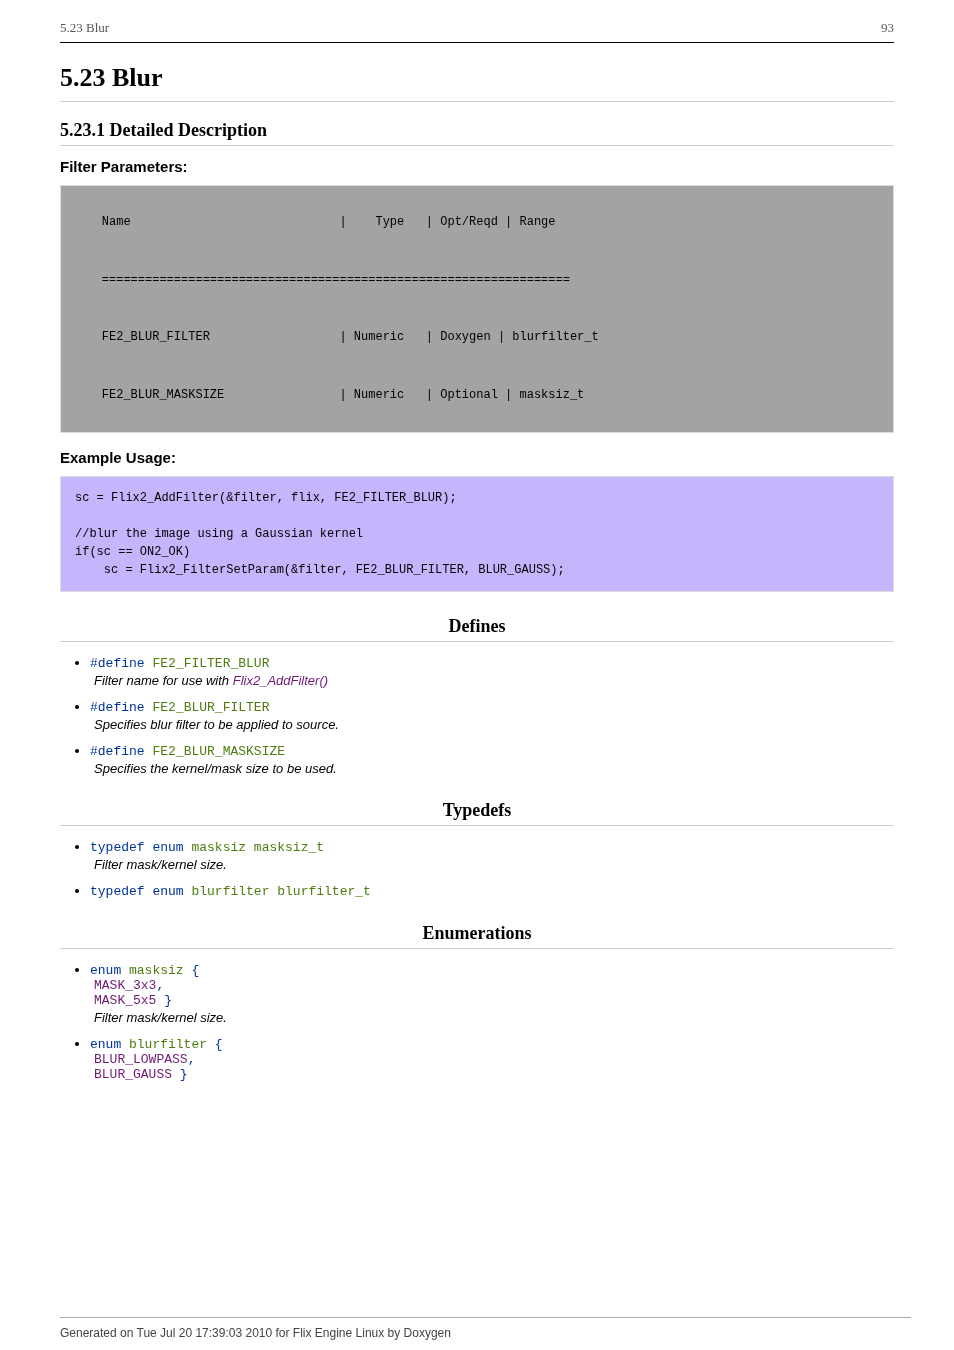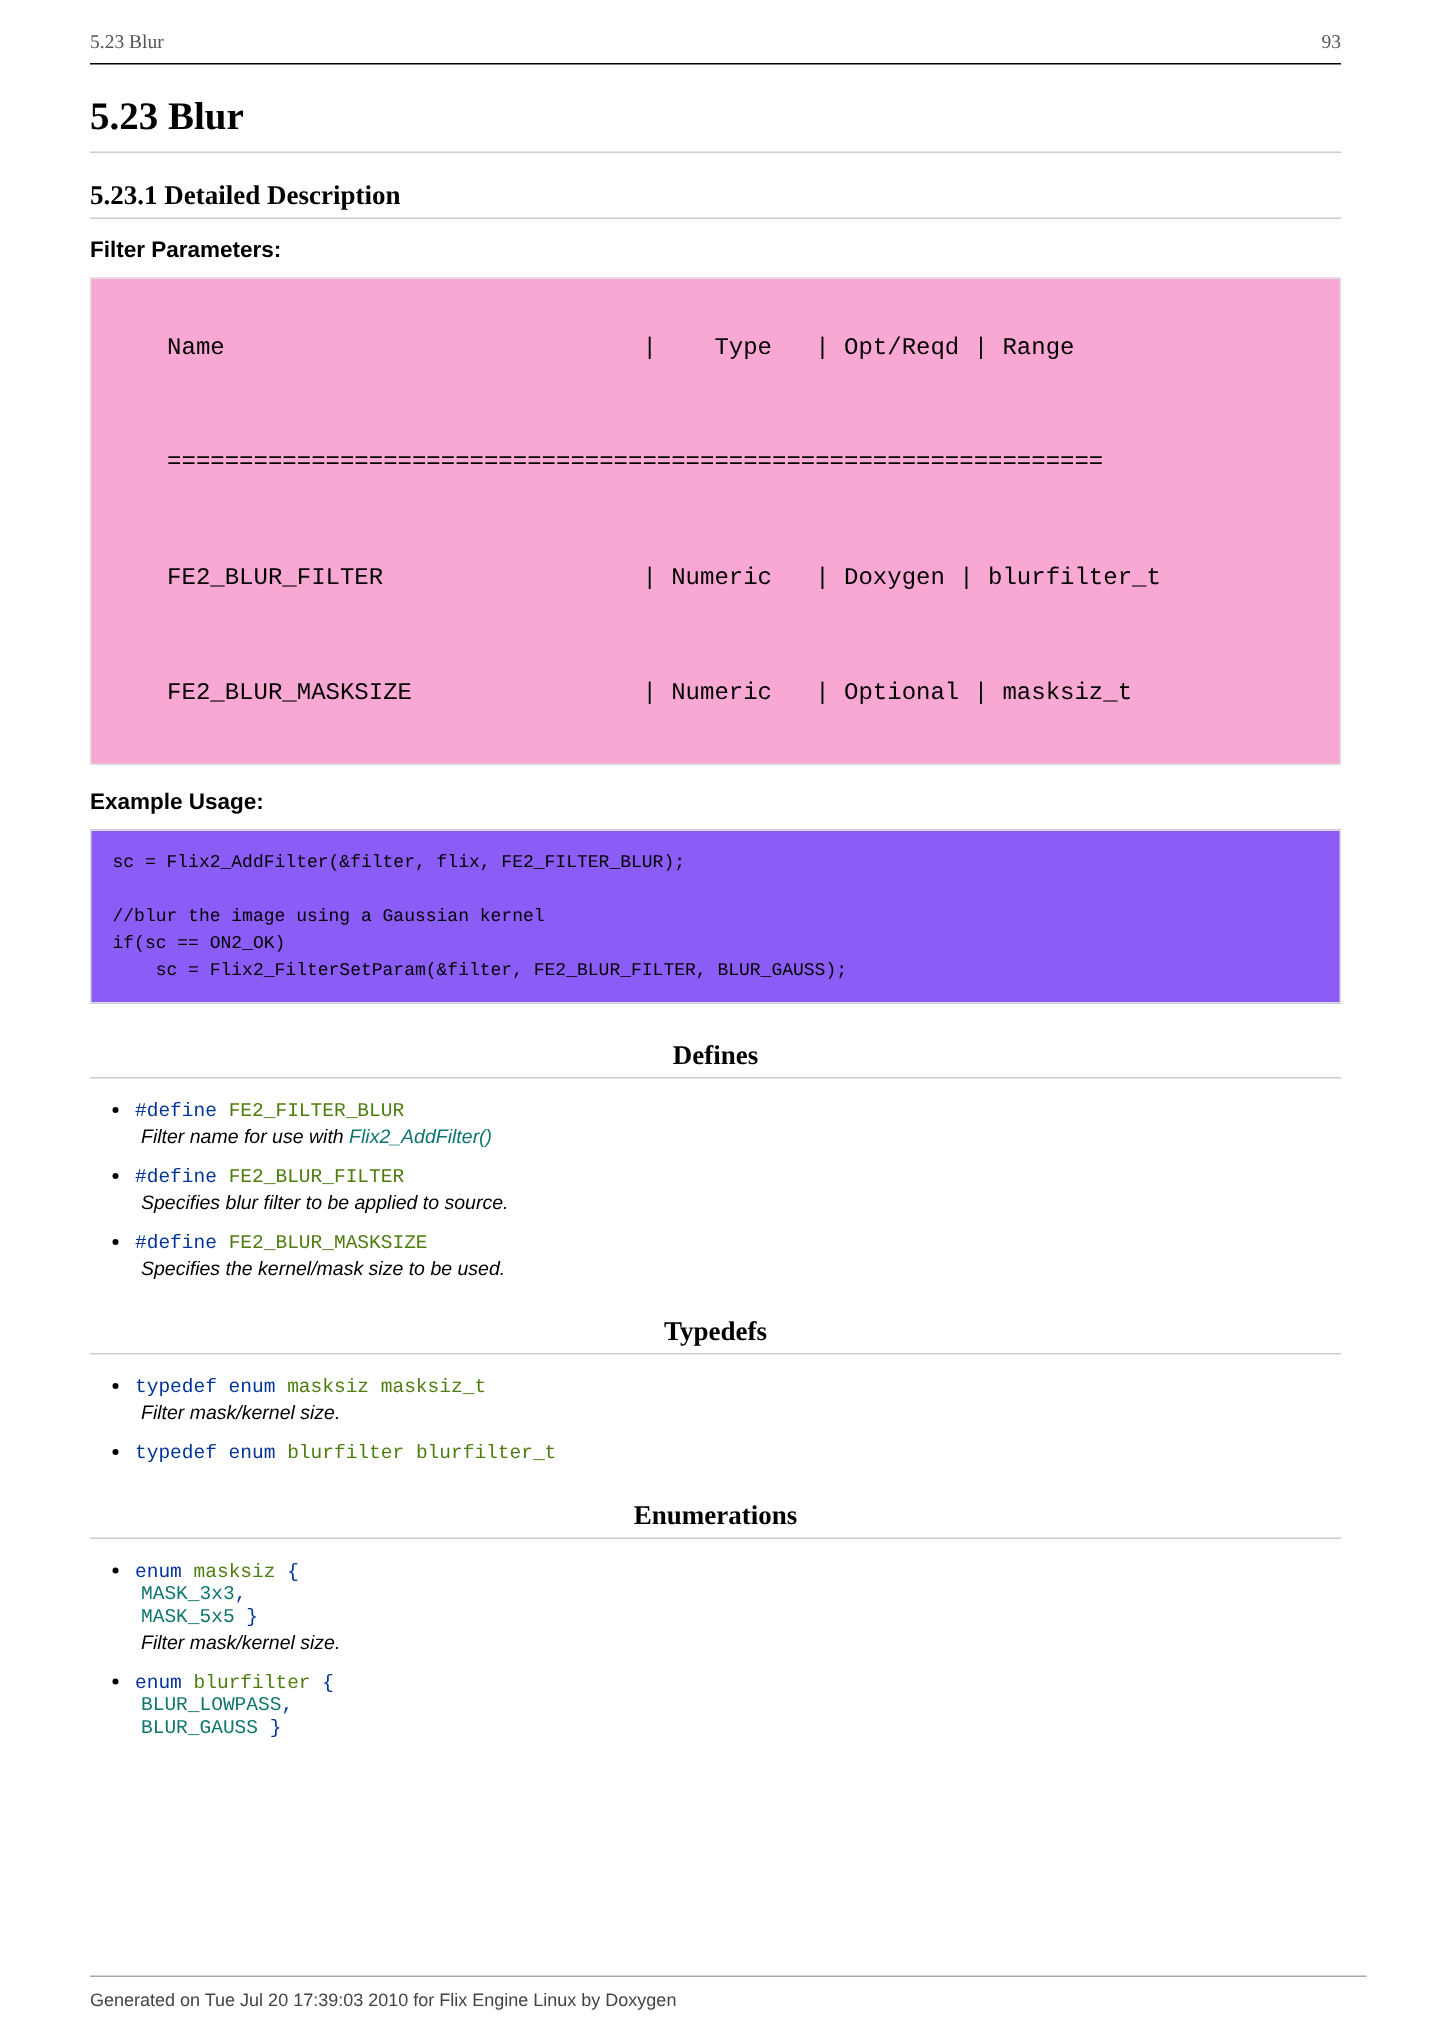--- a/index.html
+++ b/index.html
@@ -52,33 +52,33 @@
       font-weight: bold;
       font-family: Arial, sans-serif;
       margin-bottom: 10px;
     }
     p.body-text {
       font-size: 14px;
       margin-bottom: 10px;
       font-family: Arial, sans-serif;
     }
     .code-block {
-      background: #8b5cf6;
+      background: #c4b5fd;
       border: 1px solid #ddd;
       font-family: 'Courier New', Courier, monospace;
       font-size: 12px;
       padding: 12px 14px;
       margin-bottom: 16px;
       white-space: pre;
       line-height: 1.5;
     }
     .filter-table {
       font-family: 'Courier New', Courier, monospace;
-      font-size: 16px;
-      background: #f9a8d4;
+      font-size: 12px;
+      background: #a3a3a3;
       border: 1px solid #ddd;
       padding: 8px 12px;
       margin-bottom: 16px;
       white-space: pre;
       line-height: 1.6;
     }
     .section-header {
       font-size: 18px;
       font-weight: bold;
       font-family: Georgia, serif;
@@ -126,21 +126,21 @@
       padding-top: 8px;
       font-size: 12px;
       color: #444;
       font-family: Arial, sans-serif;
       position: absolute;
       bottom: 10px;
       left: 60px;
       right: 43px;
     }
     .link {
-      color: #0f766e;
+      color: #701a75;
       text-decoration: none;
     }
   </style>
 </head>
 <body>
 
 <div class="page-container">
 
   <div class="top-bar">
     <span class="top-bar-left">5.23 Blur</span>

